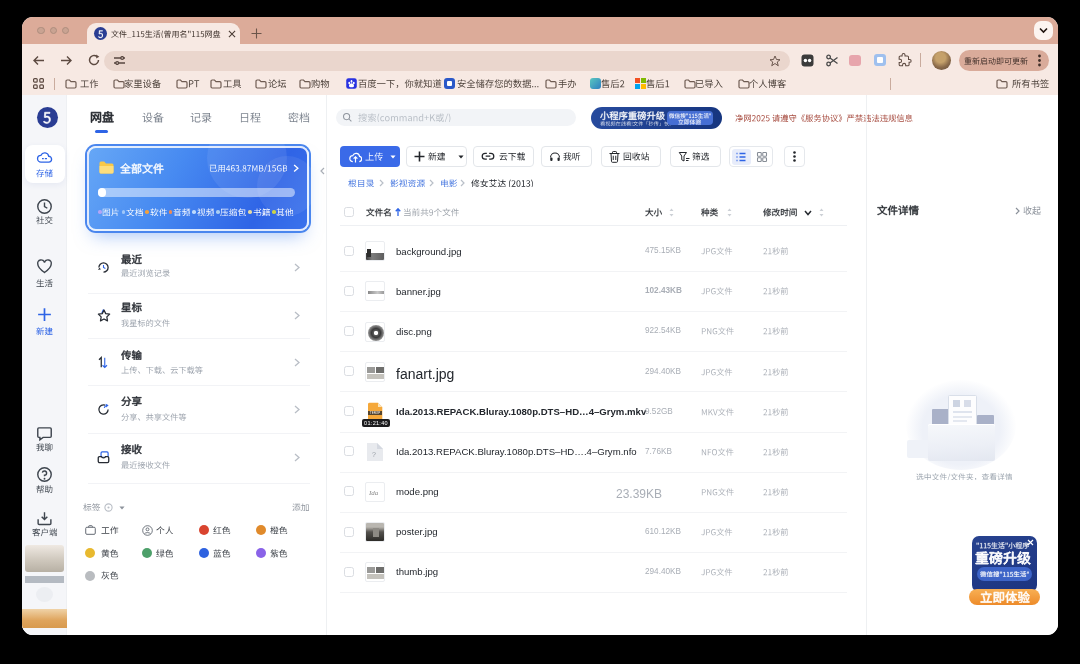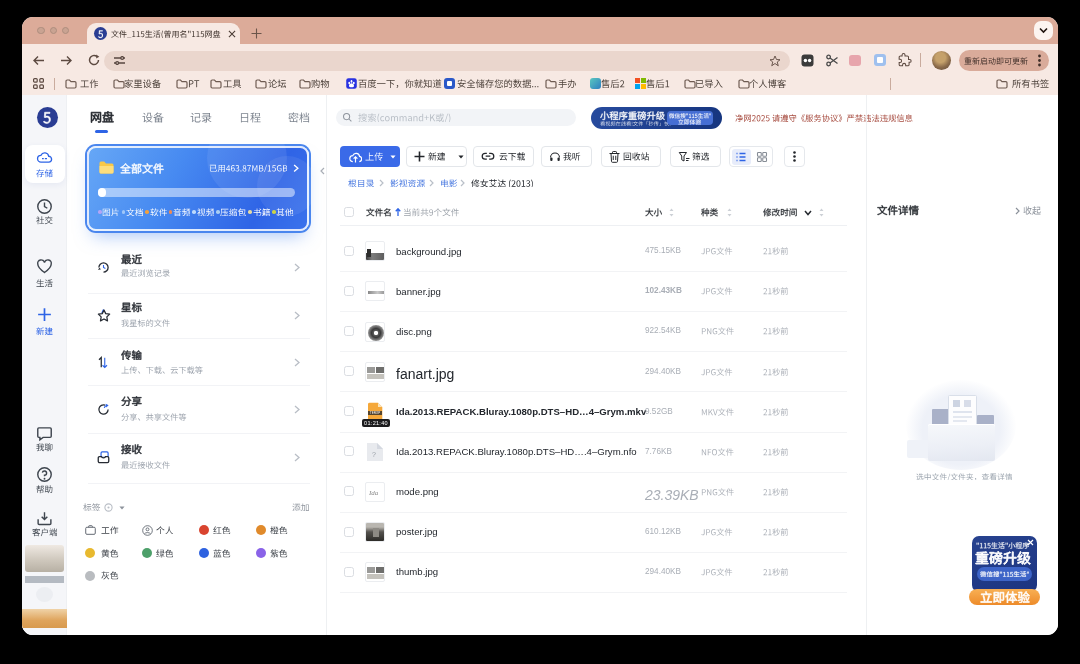--- a/index.html
+++ b/index.html
@@ -1564,21 +1564,21 @@
             <use href="#c197" x="2110"></use>
           </g>
         </svg>
       </div>
       <div class="abs" style="left:318px;top:376.6px;width:507px;height:1px;background:#f2f3f5"></div>
       <div class="abs" style="left:322.0px;top:391.4px;width:10px;height:10px;border:1px solid #dadde2;border-radius:2.5px;background:#fff"></div>
       <div class="abs" style="left:343.0px;top:386.9px;width:20px;height:20px;background:#fff;border:1px solid #ebedf0;border-radius:2px;overflow:hidden">
         <div style="position:absolute;left:3px;top:6px;font-size:7px;color:#8a8a8a;font-family:&quot;Liberation Serif&quot;,serif;font-style:italic">Ida</div>
       </div>
       <div style="position:absolute;left:374.0px;top:392.1px;font-size:9.6px;color:#23272d;font-weight:normal;white-space:pre;line-height:1;letter-spacing:0;">mode.png</div>
-      <div style="position:absolute;left:623.0px;top:392.8px;font-size:14px;color:#a9aeb6;font-weight:normal;white-space:pre;line-height:1;letter-spacing:0;font-style:italic;">23.39KB</div>
+      <div style="position:absolute;left:594px;top:392.8px;font-size:12px;color:#a9aeb6;font-weight:normal;white-space:pre;line-height:1;letter-spacing:0;">23.39KB</div>
       <div style="position:absolute;left:679px;top:392.8px;line-height:0">
         <svg width="33.2" height="8.2" viewBox="0 0 4045 1000" fill="#a9aeb6">
           <g transform="matrix(1,0,0,-1,0,880)">
             <use href="#c27" x="0"></use>
             <use href="#c206" x="633"></use>
             <use href="#c92" x="1356"></use>
             <use href="#c1" x="2045"></use>
             <use href="#c2" x="3045"></use>
           </g>
         </svg>

